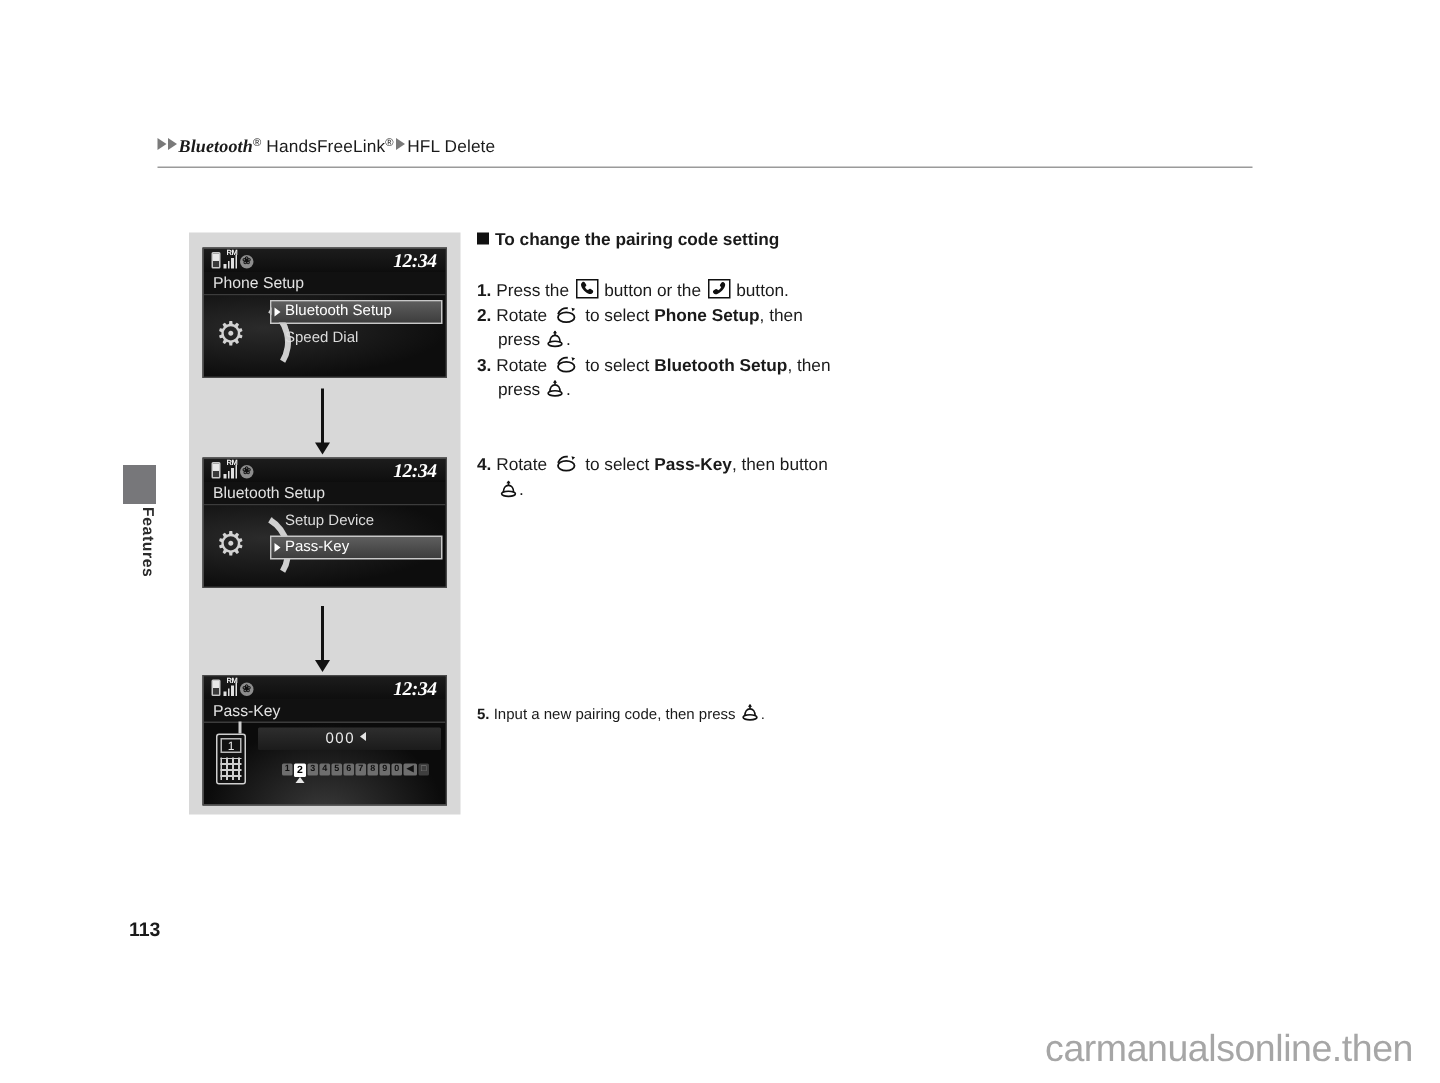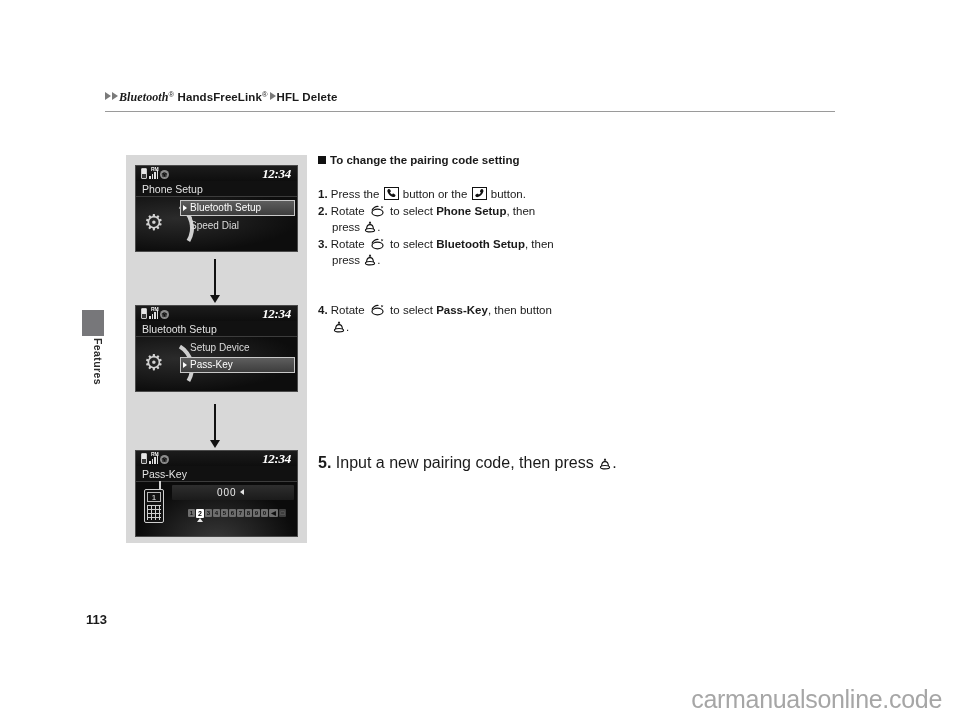--- a/index.html
+++ b/index.html
@@ -36,21 +36,21 @@
     vertical-align: 1px;
     margin-right: 1px;
   }
   .bc-bt {
     font-style: italic;
     font-weight: bold;
     font-family: "Liberation Serif", serif;
     font-size: 12px;
   }
   .bc-reg { font-size: 7.5px; vertical-align: 4px; }
-  .bc-strong { font-weight: bold; }
+  .bc-strong { font-weight: normal; }
   .bc-sep { margin: 0 1px 0 2px; }
 
   .header-rule {
     position: absolute;
     left: 105px;
     top: 111px;
     width: 730px;
     height: 1px;
     background: #9a9a9a;
   }
@@ -399,23 +399,23 @@
     left: 318px;
     top: 302px;
     width: 290px;
     font-size: 11.5px;
     line-height: 16.5px;
     color: #1a1a1a;
   }
   .step-5 {
     position: absolute;
     left: 318px;
-    top: 455px;
+    top: 469px;
     width: 300px;
-    font-size: 16px;
+    font-size: 10px;
     line-height: 16.5px;
     color: #1a1a1a;
   }
 
   
   .btn-ico {
     display: inline-block;
     width: 15px; height: 13px;
     border: 1.2px solid #111111;
     box-sizing: border-box;
@@ -687,13 +687,13 @@
           <ellipse cx="6" cy="9.2" rx="4.6" ry="1.7" fill="none" stroke="#111" stroke-width="1.1"></ellipse>
           <path d="M2.6 8.2 C2.6 5.4 4 3.6 6 3.6 C8 3.6 9.4 5.4 9.4 8.2" fill="none" stroke="#111" stroke-width="1.1"></path>
           <path d="M6 3.4 v-2.6" stroke="#111" stroke-width="1.1"></path>
           <path d="M4.6 2.2 L6 .4 L7.4 2.2z" fill="#111"></path>
         </svg>
     </span><span>.</span>
   </div>
 </div>
 
 <div class="page-num">113</div>
-<div class="watermark">carmanualsonline.code</div>
+<div class="watermark">carmanualsonline.then</div>
 
 </body></html>

